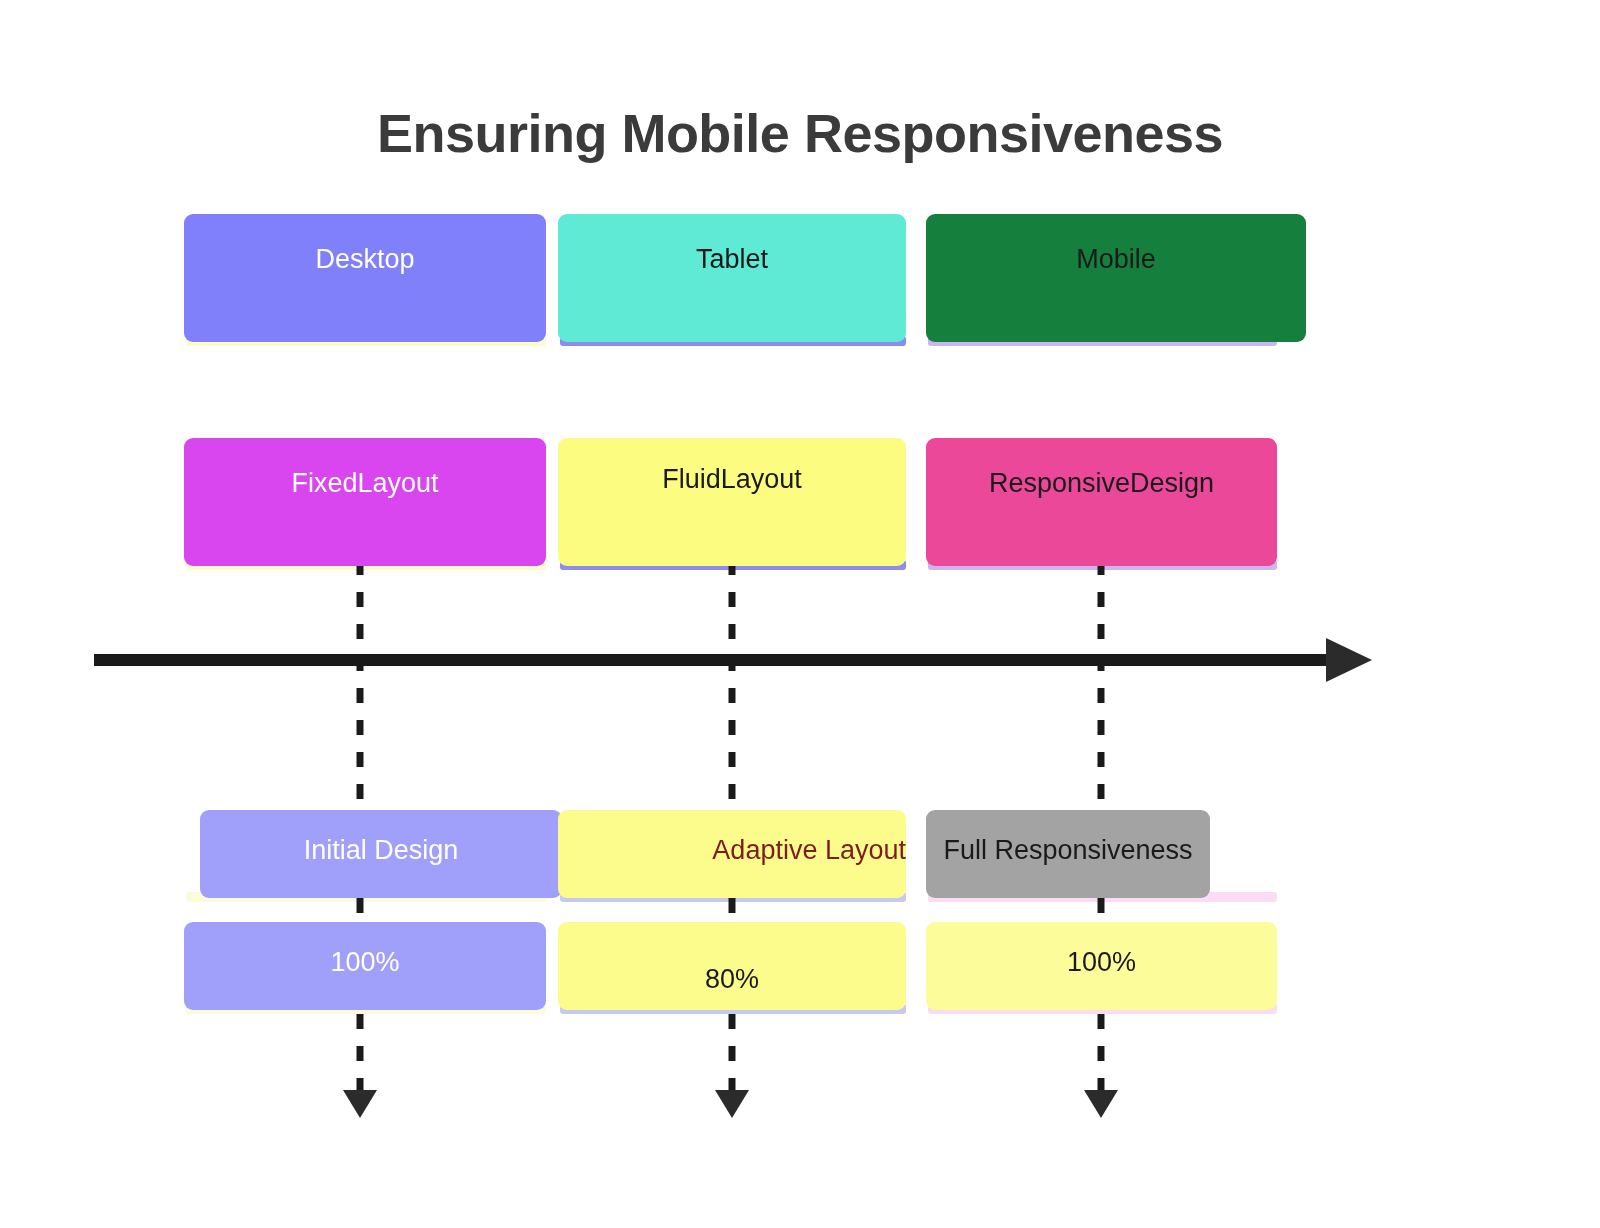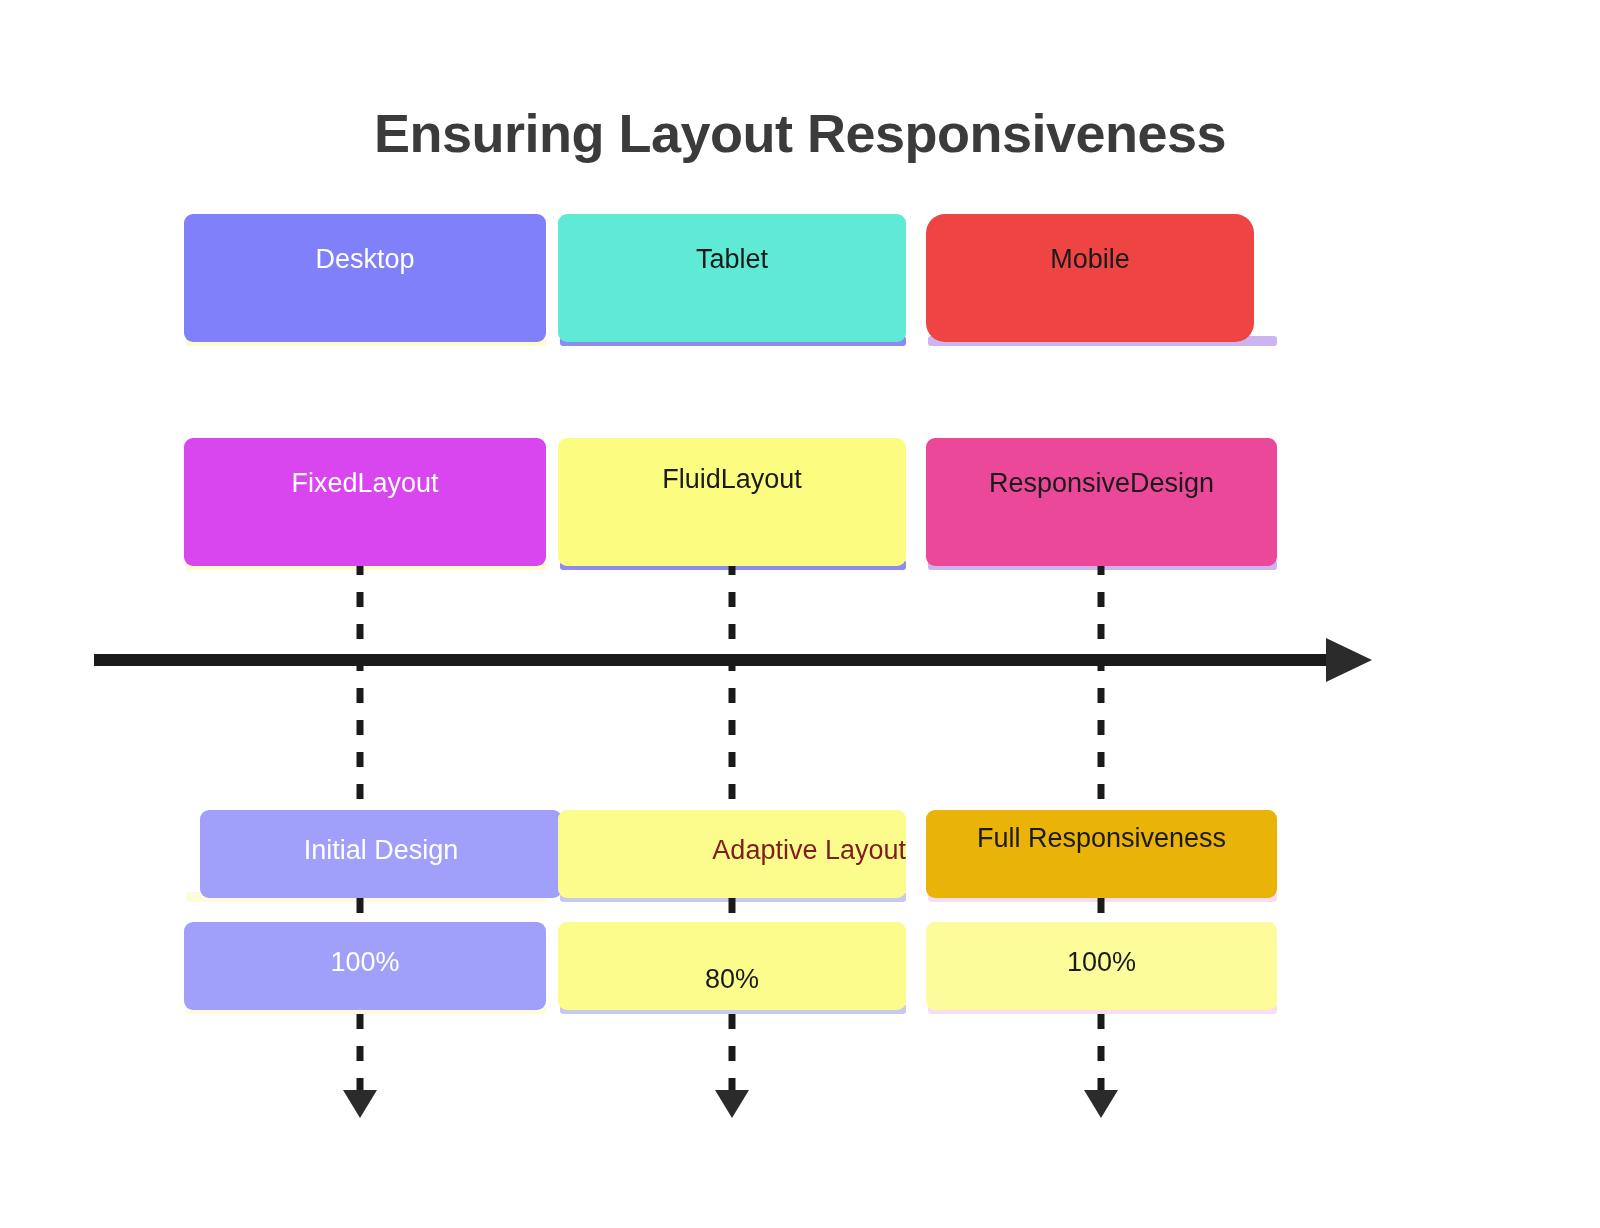--- a/index.html
+++ b/index.html
@@ -60,34 +60,34 @@
   .connector {
     position: absolute;
     z-index: 2;
   }
 </style>
 </head>
 <body style="background: rgb(255, 255, 255);">
 
 <div id="stage">
 
-  <div id="page-title" style="color: rgb(59, 59, 59);">Ensuring Layout Responsiveness</div>
+  <div id="page-title" style="color: rgb(59, 59, 59);">Ensuring Mobile Responsiveness</div>
 
   <div class="strip" style="left: 186px; top: 336px; width: 360px; height: 10px; background: rgb(252, 252, 200);"></div>
   <div class="node" style="left: 184px; top: 214px; width: 362px; height: 128px; padding-top: 32px; background: rgb(128, 128, 250);">
     <span class="node-label" style="color: rgb(255, 255, 255);">Desktop</span>
   </div>
 
   <div class="strip" style="left: 560px; top: 336px; width: 346px; height: 10px; background: rgb(140, 140, 240);"></div>
   <div class="node" style="left: 558px; top: 214px; width: 348px; height: 128px; padding-top: 32px; background: #5eead4;">
     <span class="node-label" style="color: rgb(26, 26, 26);">Tablet</span>
   </div>
 
   <div class="strip" style="left: 928px; top: 336px; width: 349px; height: 10px; background: rgb(204, 180, 240);"></div>
-  <div class="node" style="left: 926px; top: 214px; width: 328px; height: 128px; padding-top: 32px; background: #ef4444; border-radius: 19px;">
+  <div class="node" style="left: 926px; top: 214px; width: 380px; height: 128px; padding-top: 32px; background: #15803d;">
     <span class="node-label" style="color: rgb(26, 26, 26);">Mobile</span>
   </div>
 
   <div class="strip" style="left: 186px; top: 560px; width: 360px; height: 10px; background: rgb(252, 252, 200);"></div>
   <div class="node" style="left: 184px; top: 438px; width: 362px; height: 128px; padding-top: 32px; background: #d946ef;">
     <span class="node-label" style="color: rgb(255, 255, 255);">FixedLayout</span>
   </div>
 
   <div class="strip" style="left: 560px; top: 560px; width: 346px; height: 10px; background: rgb(140, 140, 240);"></div>
   <div class="node" style="left: 558px; top: 438px; width: 348px; height: 128px; padding-top: 28px; background: rgb(252, 252, 128);">
@@ -118,21 +118,21 @@
   <div class="node" style="left: 200px; top: 810px; width: 362px; height: 88px; padding-top: 27px; background: rgb(160, 160, 250);">
     <span class="node-label" style="color: rgb(255, 255, 255);">Initial Design</span>
   </div>
 
   <div class="strip" style="left: 560px; top: 892px; width: 346px; height: 10px; background: rgb(200, 200, 240);"></div>
   <div class="node" style="left: 558px; top: 810px; width: 348px; height: 88px; padding-top: 27px; background: rgb(252, 252, 140);">
     <span class="node-label" style="color: #7f1d1d; text-align: right;">Adaptive Layout</span>
   </div>
 
   <div class="strip" style="left: 928px; top: 892px; width: 349px; height: 10px; background: rgb(250, 220, 245);"></div>
-  <div class="node" style="left: 926px; top: 810px; width: 351px; height: 88px; padding-top: 15px; background: #eab308;">
+  <div class="node" style="left: 926px; top: 810px; width: 284px; height: 88px; padding-top: 27px; background: #a3a3a3;">
     <span class="node-label" style="color: rgb(26, 26, 26);">Full Responsiveness</span>
   </div>
 
   <svg class="connector" style="left:340px; top:898px; width:40px; height:26px;" viewBox="0 0 40 26" xmlns="http://www.w3.org/2000/svg">
     <line x1="20" y1="0" x2="20" y2="26" stroke="#1a1a1a" stroke-width="7" stroke-dasharray="15,17"></line>
   </svg>
   <svg class="connector" style="left:712px; top:898px; width:40px; height:26px;" viewBox="0 0 40 26" xmlns="http://www.w3.org/2000/svg">
     <line x1="20" y1="0" x2="20" y2="26" stroke="#1a1a1a" stroke-width="7" stroke-dasharray="15,17"></line>
   </svg>
   <svg class="connector" style="left:1081px; top:898px; width:40px; height:26px;" viewBox="0 0 40 26" xmlns="http://www.w3.org/2000/svg">

